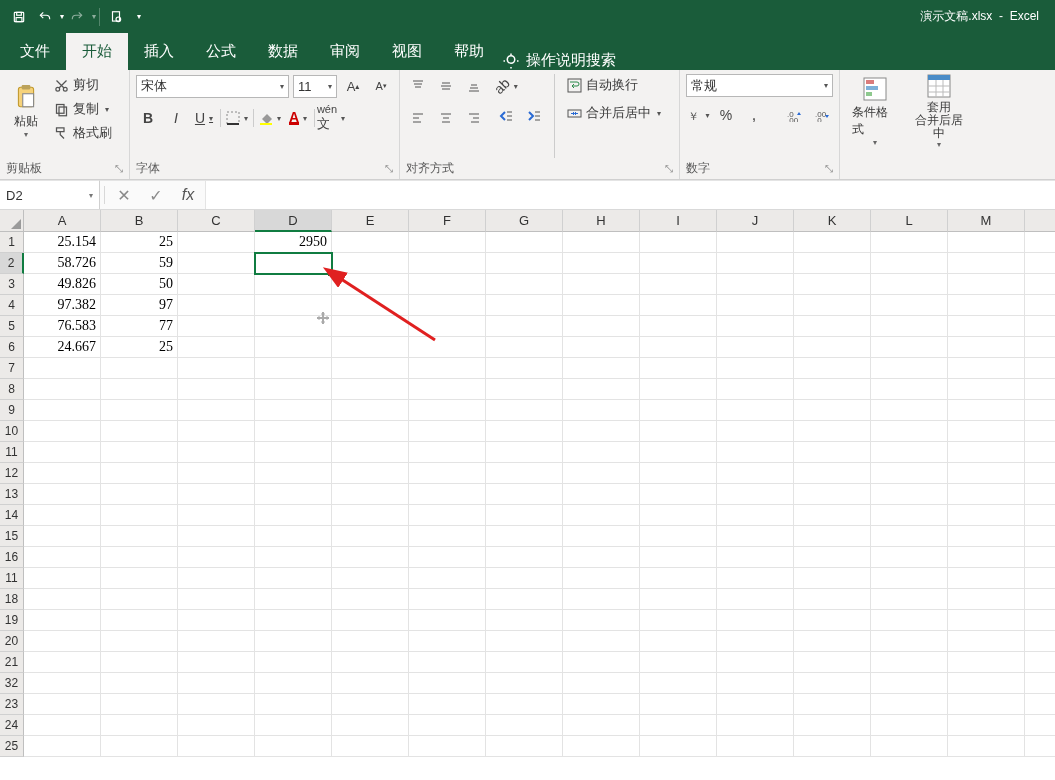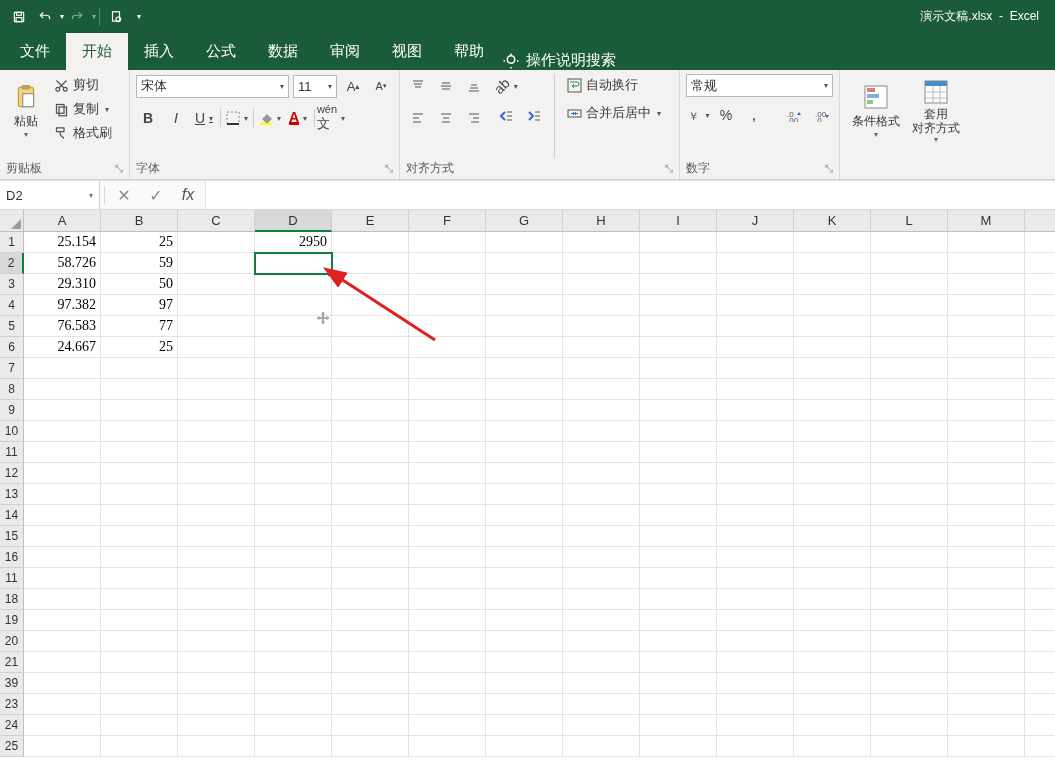--- a/index.html
+++ b/index.html
@@ -457,21 +457,21 @@
           <svg width="26" height="26" viewBox="0 0 26 26">
               <rect x="2" y="2" width="22" height="22" fill="#fff" stroke="#888"></rect>
               <rect x="2" y="2" width="22" height="5" fill="#4a8cc7"></rect>
               <line x1="2" y1="13" x2="24" y2="13" stroke="#bbb"></line>
               <line x1="2" y1="19" x2="24" y2="19" stroke="#bbb"></line>
               <line x1="10" y1="7" x2="10" y2="24" stroke="#bbb"></line>
               <line x1="17" y1="7" x2="17" y2="24" stroke="#bbb"></line>
             </svg>
         </div>
         <span style="white-space:pre-line;text-align:center;line-height:1.1;">套用
-对齐方式</span>
+合并后居中</span>
         <span class="caret">▾</span>
       </div>
     </div>
     <div class="rg-label"></div>
   </div>
 
 </div>
 
 <div class="fbar">
   <div class="namebox">
@@ -522,21 +522,21 @@
       <div class="rh">12</div>
       <div class="rh">13</div>
       <div class="rh">14</div>
       <div class="rh">15</div>
       <div class="rh">16</div>
       <div class="rh">11</div>
       <div class="rh">18</div>
       <div class="rh">19</div>
       <div class="rh">20</div>
       <div class="rh">21</div>
-      <div class="rh">39</div>
+      <div class="rh">32</div>
       <div class="rh">23</div>
       <div class="rh">24</div>
       <div class="rh">25</div>
     </div>
   <div class="cells" id="cells">
       <div class="cell" style="left: 0px; top: 0px;">25.154</div>
       <div class="cell" style="left: 77px; top: 0px;">25</div>
       <div class="cell" style="left: 154px; top: 0px;"></div>
       <div class="cell" style="left: 231px; top: 0px;">2950</div>
       <div class="cell" style="left: 308px; top: 0px;"></div>
@@ -556,21 +556,21 @@
       <div class="cell" style="left: 308px; top: 21px;"></div>
       <div class="cell" style="left: 385px; top: 21px;"></div>
       <div class="cell" style="left: 462px; top: 21px;"></div>
       <div class="cell" style="left: 539px; top: 21px;"></div>
       <div class="cell" style="left: 616px; top: 21px;"></div>
       <div class="cell" style="left: 693px; top: 21px;"></div>
       <div class="cell" style="left: 770px; top: 21px;"></div>
       <div class="cell" style="left: 847px; top: 21px;"></div>
       <div class="cell" style="left: 924px; top: 21px;"></div>
       <div class="cell" style="left: 1001px; top: 21px;"></div>
-      <div class="cell" style="left: 0px; top: 42px;">29.310</div>
+      <div class="cell" style="left: 0px; top: 42px;">49.826</div>
       <div class="cell" style="left: 77px; top: 42px;">50</div>
       <div class="cell" style="left: 154px; top: 42px;"></div>
       <div class="cell" style="left: 231px; top: 42px;"></div>
       <div class="cell" style="left: 308px; top: 42px;"></div>
       <div class="cell" style="left: 385px; top: 42px;"></div>
       <div class="cell" style="left: 462px; top: 42px;"></div>
       <div class="cell" style="left: 539px; top: 42px;"></div>
       <div class="cell" style="left: 616px; top: 42px;"></div>
       <div class="cell" style="left: 693px; top: 42px;"></div>
       <div class="cell" style="left: 770px; top: 42px;"></div>

